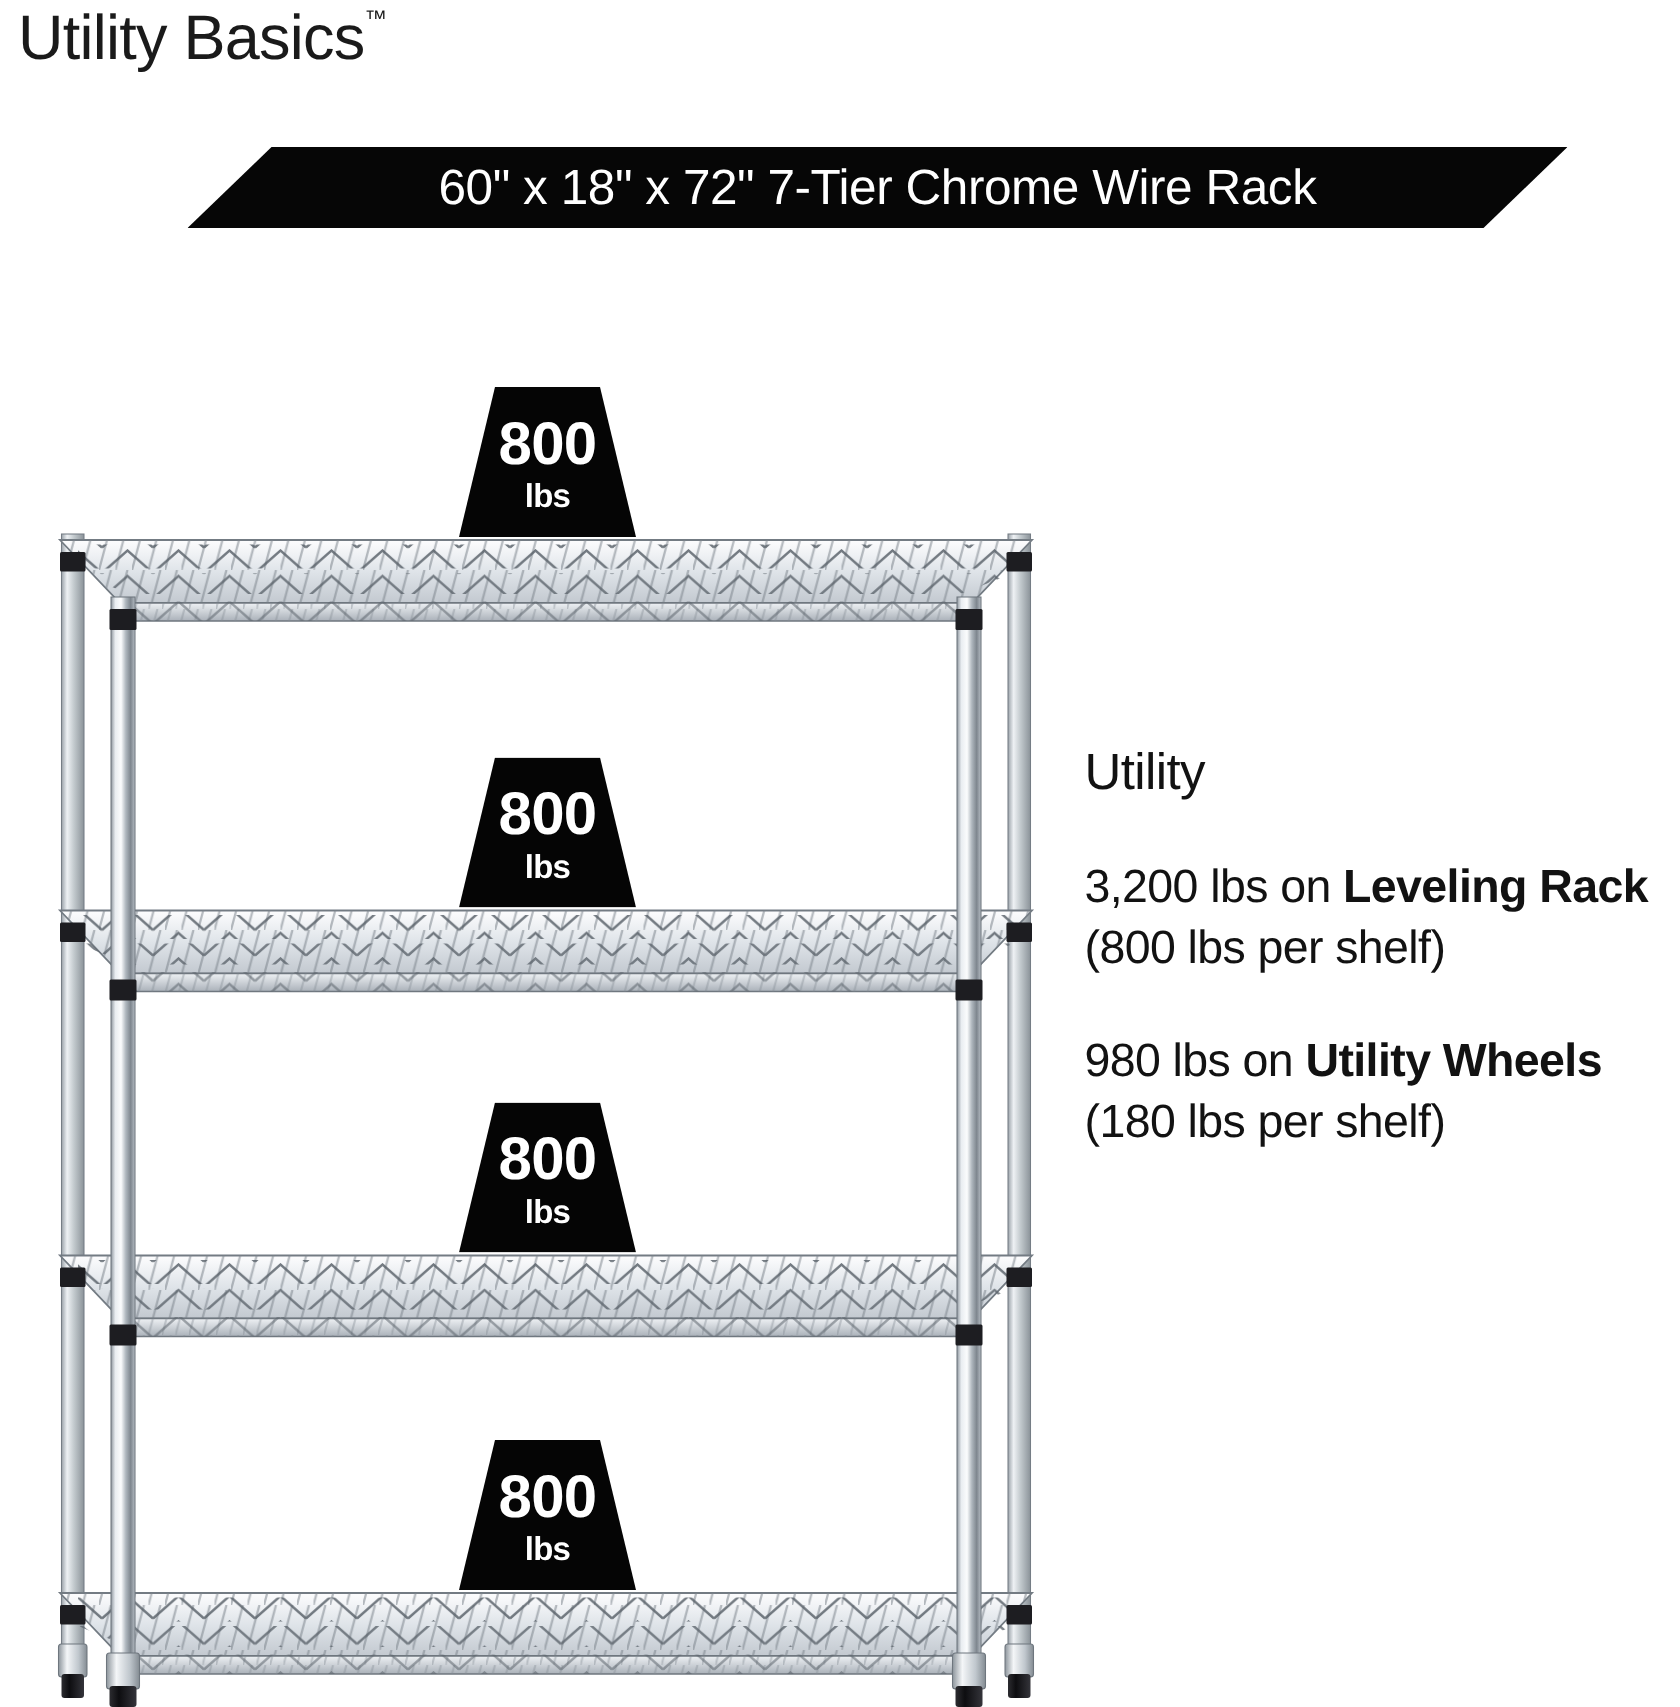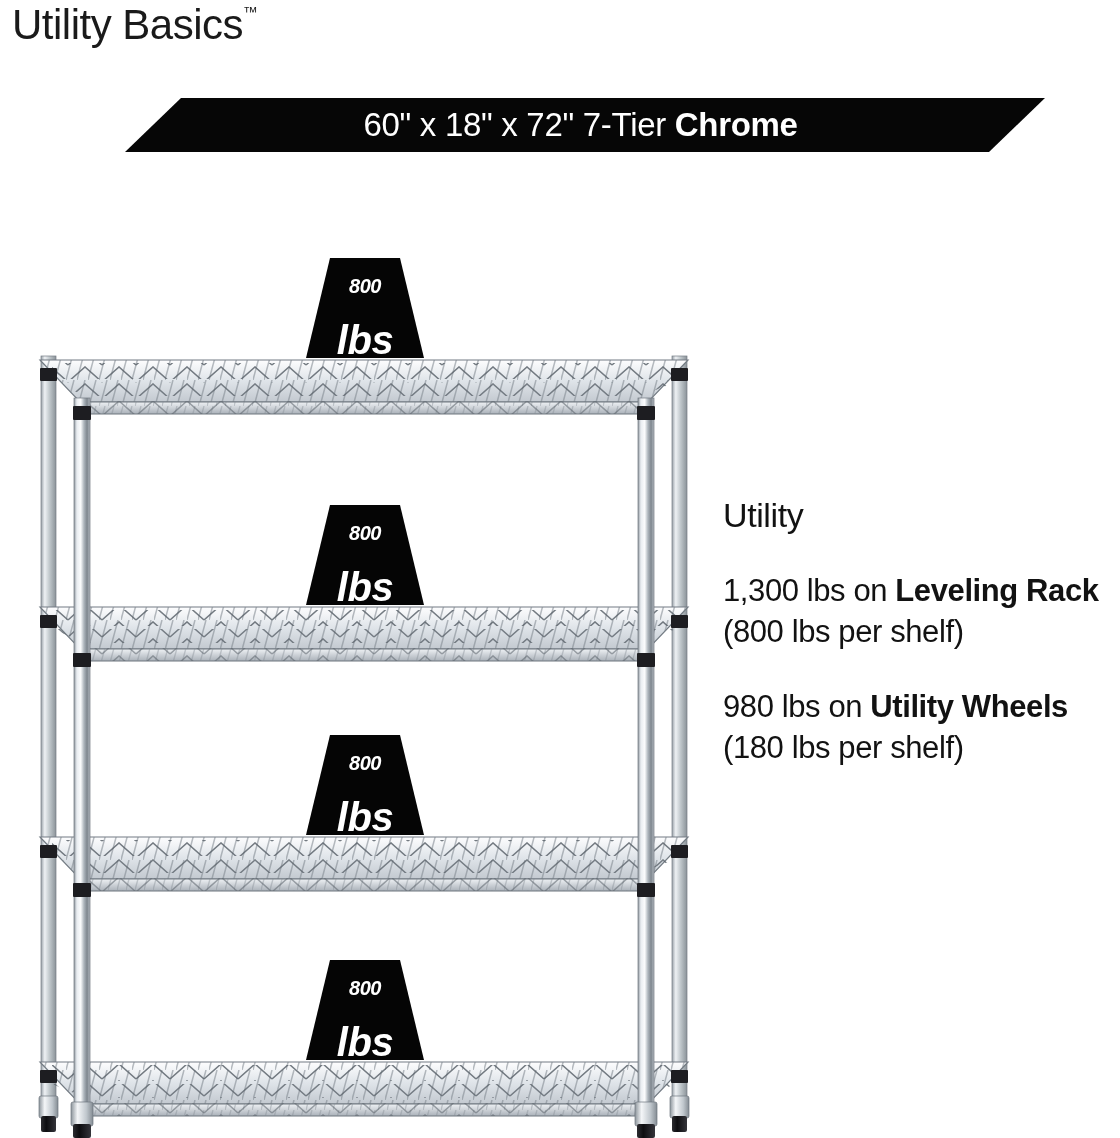--- a/index.html
+++ b/index.html
@@ -23,42 +23,42 @@
     position:absolute;left:125px;top:98px;width:920px;height:54px;
     background:#060606;
     -webkit-clip-path:polygon(56px 0,920px 0,864px 54px,0 54px);
     clip-path:polygon(56px 0,920px 0,864px 54px,0 54px);
   }
   .banner-text{
     position:absolute;left:0;top:0;width:920px;height:54px;
     display:flex;align-items:center;justify-content:center;
     color:#ffffff;font-size:33px;letter-spacing:-0.3px;white-space:nowrap;
   }
-  .banner-text b{font-weight:700;}
+  .banner-text b{font-weight:400;}
 
   
   .rack{position:absolute;left:0;top:230px;width:720px;height:908px;}
   .rack svg{display:block;}
 
   
   .badge{
     position:absolute;width:118px;height:0;
   }
   .badge-shape{
     position:absolute;left:0;top:0;width:118px;height:100px;
     background:#050505;
     -webkit-clip-path:polygon(24px 0,94px 0,118px 100px,0 100px);
     clip-path:polygon(24px 0,94px 0,118px 100px,0 100px);
   }
   .badge-num,.badge-unit{
     position:absolute;width:118px;text-align:center;
     color:#ffffff;font-weight:700;line-height:1;
   }
-  .badge-num{top:18px;font-size:20px;letter-spacing:-0.5px;font-style:italic;}
-  .badge-unit{top:62px;font-size:40px;letter-spacing:-0.5px;font-style:italic;}
+  .badge-num{top:18px;font-size:40px;letter-spacing:-0.5px;}
+  .badge-unit{top:62px;font-size:22px;letter-spacing:-0.5px;}
 
   .badge-1{left:306px;top:258px;}
   .badge-2{left:306px;top:505px;}
   .badge-3{left:306px;top:735px;}
   .badge-4{left:306px;top:960px;}
 
   
   .copy{position:absolute;left:723px;top:452px;width:400px;}
   .copy-head{
     font-size:34px;font-weight:400;line-height:42px;
@@ -74,21 +74,21 @@
 <body>
 
 <div class="page">
 
   <div class="brand">
     <span>Utility Basics</span><span class="tm">™</span>
   </div>
 
   <div class="banner">
     <div class="banner-text">
-      <span>60" x 18" x 72"</span>&nbsp;<span>7-Tier</span>&nbsp;<b>Chrome</b>&nbsp;
+      <span>60" x 18" x 72"</span>&nbsp;<span>7-Tier</span>&nbsp;<b>Chrome</b>&nbsp;<span>Wire Rack</span>
     </div>
   </div>
 
   <div class="rack">
     <svg width="720" height="908" viewBox="0 0 720 908" xmlns="http://www.w3.org/2000/svg">
       <defs>
         <linearGradient id="post" x1="0" y1="0" x2="1" y2="0">
           <stop offset="0" stop-color="#8f979f"></stop>
           <stop offset="0.18" stop-color="#e9edf1"></stop>
           <stop offset="0.42" stop-color="#fbfcfd"></stop>
@@ -259,17 +259,17 @@
     <div class="badge-shape"></div>
     <div class="badge-num">800</div>
     <div class="badge-unit">lbs</div>
   </div>
 
   <div class="copy">
     <p class="copy-head">
       <br>
       <span>Utility</span>
     </p>
-    <p class="copy-para"><span>1,300 lbs</span> on <b>Leveling Rack</b> (<span>800 lbs per shelf</span>)</p>
+    <p class="copy-para"><span>3,200 lbs</span> on <b>Leveling Rack</b> (<span>800 lbs per shelf</span>)</p>
     <p class="copy-para"><span>980 lbs</span> on <b>Utility Wheels</b> (<span>180 lbs per shelf</span>)</p>
   </div>
 
 </div>
 
 </body></html>

